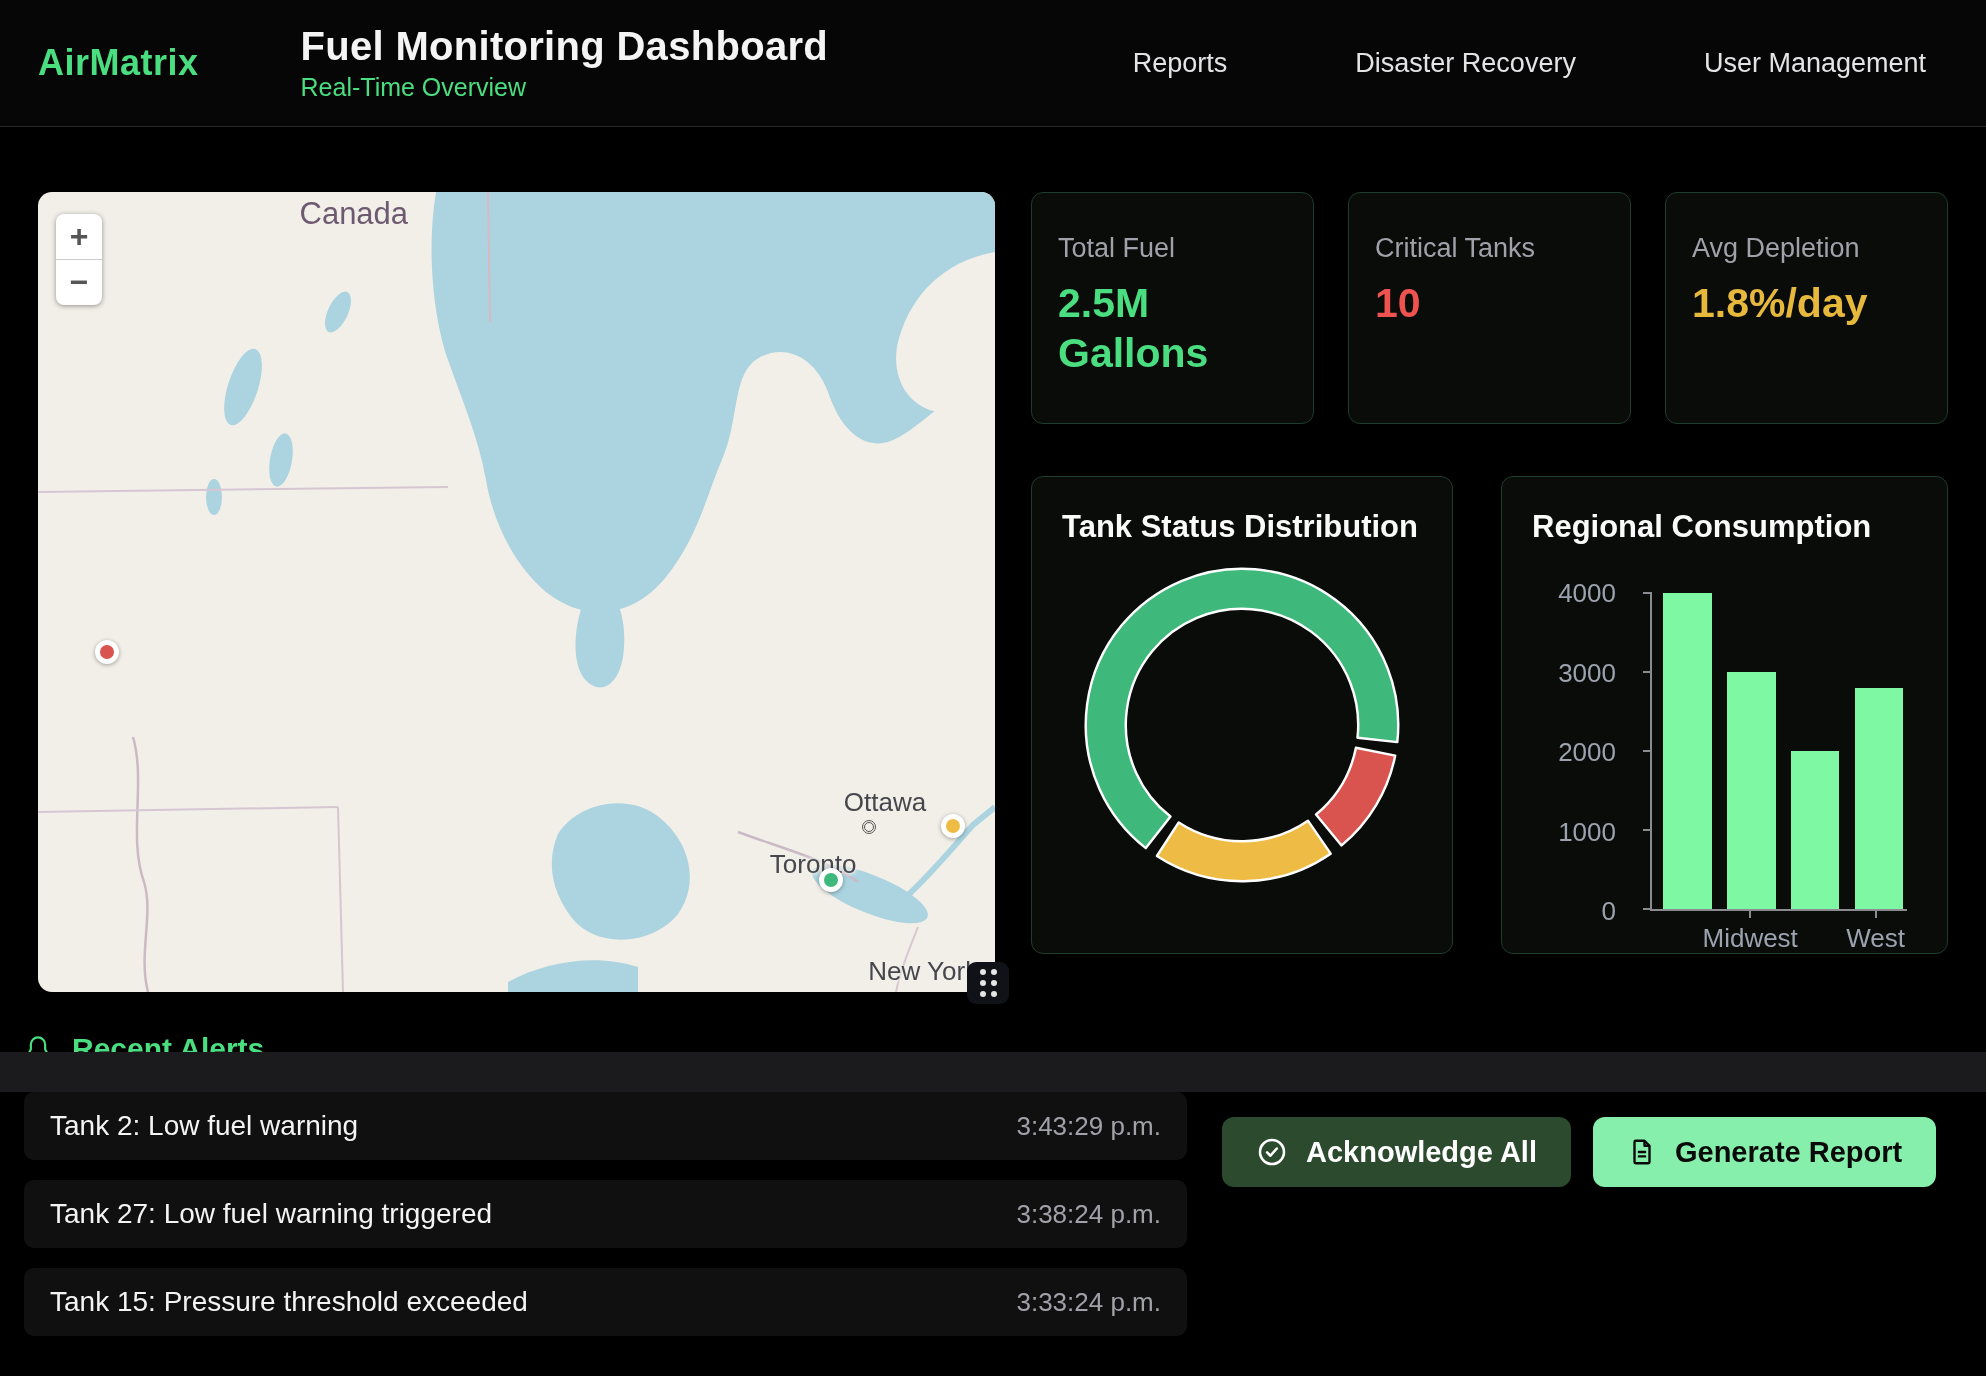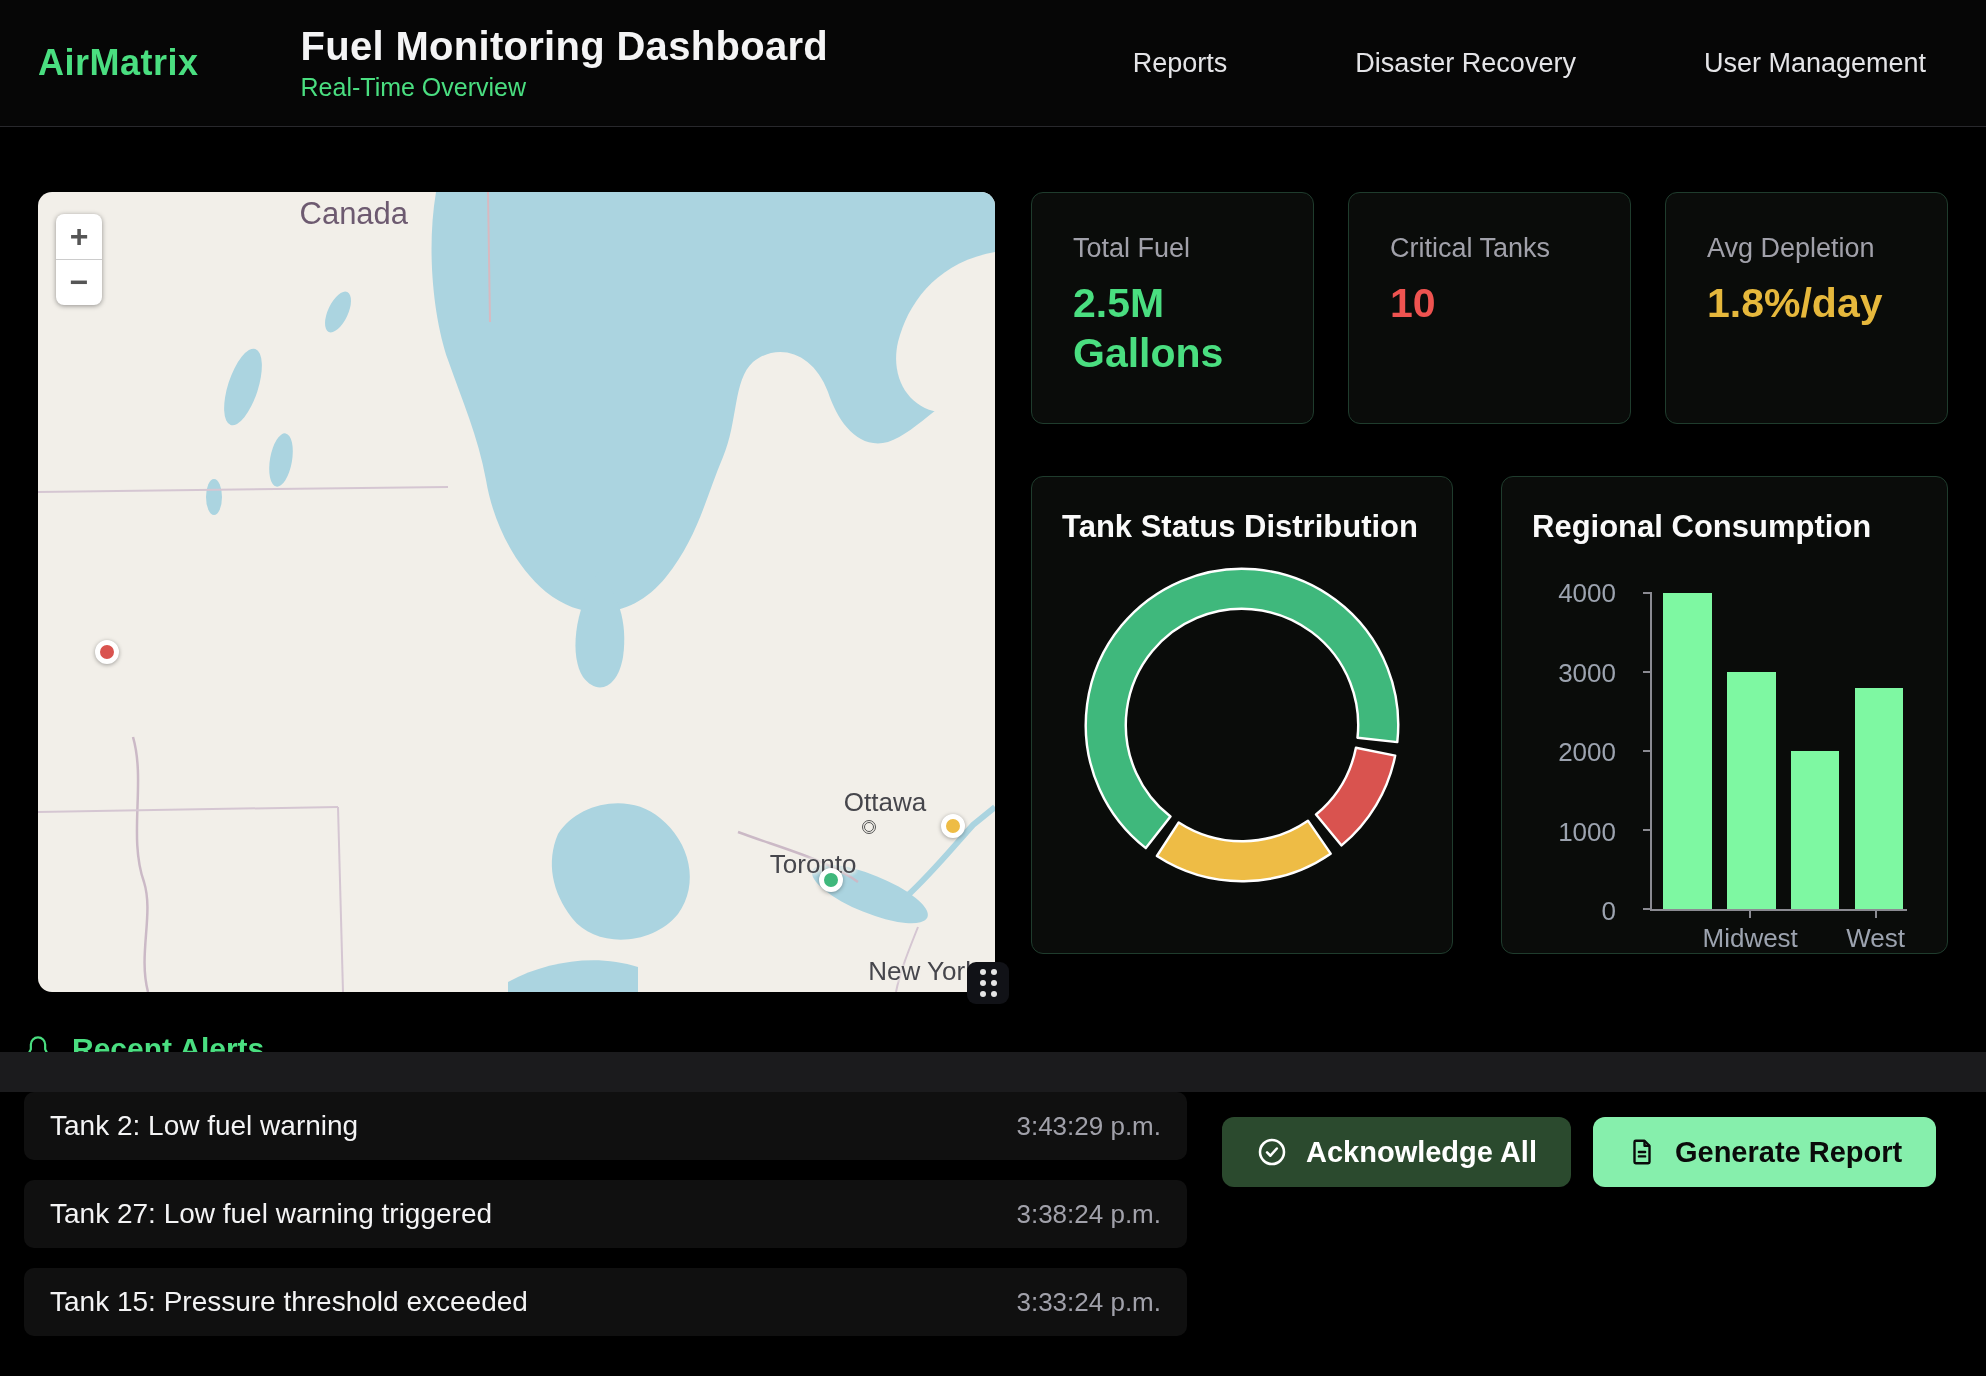--- a/index.html
+++ b/index.html
@@ -48,21 +48,21 @@
   .drag-handle { position:absolute; right:-14px; bottom:-12px; width:42px; height:42px;
     background:#111217; border-radius:9px; display:grid;
     grid-template-columns:repeat(2,6px); grid-template-rows:repeat(3,6px);
     gap:5px; place-content:center; z-index:7; cursor:grab; }
   .drag-handle i { width:6px; height:6px; border-radius:50%; background:#e5e5e5; }
 
   
   .right-col { flex:1; display:flex; flex-direction:column; }
   .stats-row { display:flex; gap:34px; }
   .card { background:#0a0c0a; border:1px solid #1f3c2d; border-radius:12px; }
-  .stat-card { flex:1; height:232px; padding:40px 41px; }
+  .stat-card { flex:1; height:232px; padding:40px 26px; }
   .stat-label { font-size:27px; color:#a1a1aa; }
   .stat-value { font-size:41px; font-weight:bold; line-height:1.22; margin-top:14px; }
   .charts-row { display:flex; gap:48px; margin-top:52px; }
   .chart-card { height:478px; padding:32px 30px; }
   .chart-card.donut-card { width:422px; flex:none; }
   .chart-card.bars-card { flex:1; }
   .chart-title { font-size:31px; font-weight:bold; color:#fafafa; }
   .donut-wrap { display:flex; justify-content:center; margin-top:14px; }
 
   

